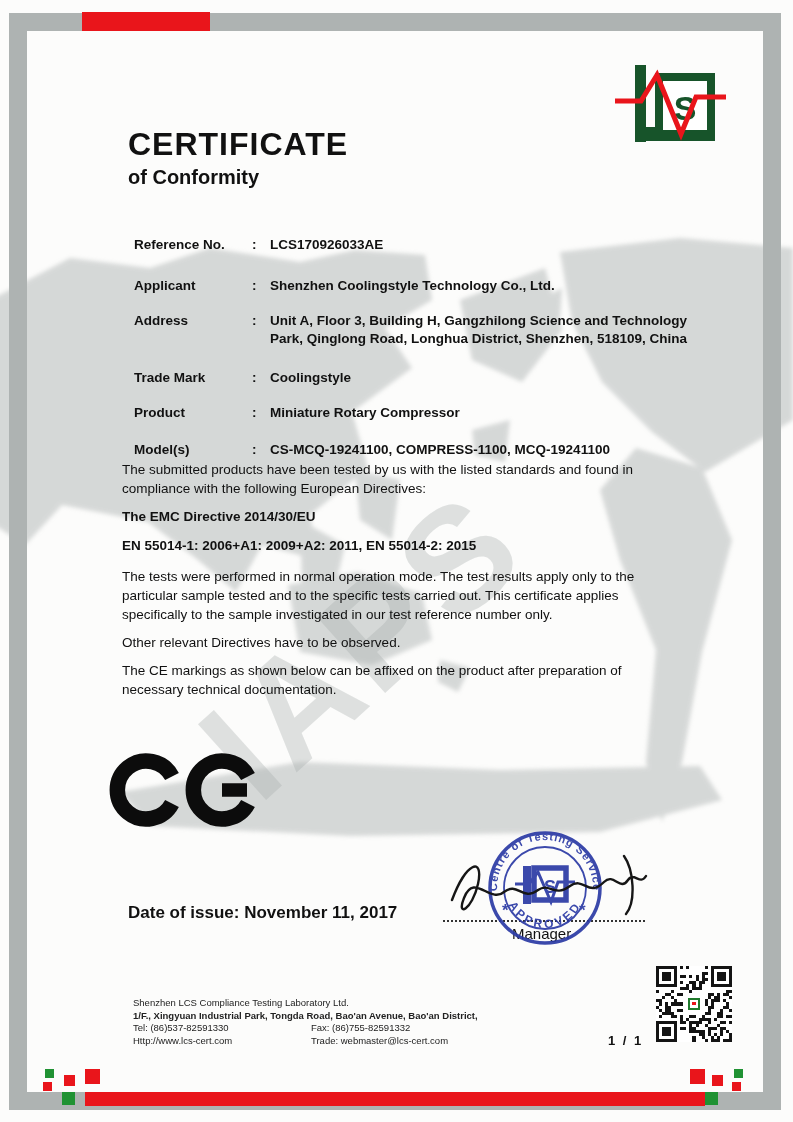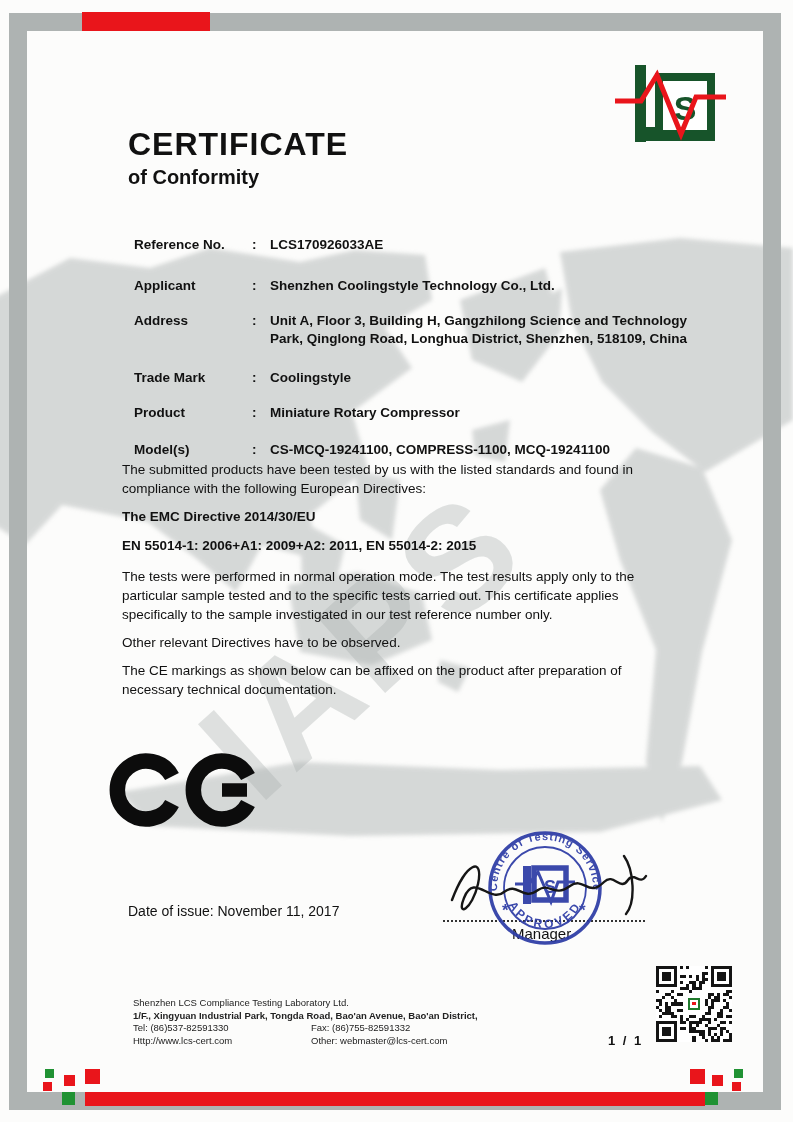--- a/index.html
+++ b/index.html
@@ -40,21 +40,21 @@
   .body-text p.bold{font-weight:bold;margin-bottom:10px;}
   .body-text p.gap{margin-bottom:12px;}
   
   .ce-mark{position:absolute;left:105px;top:748px;width:152px;height:84px;}
   .sr-only{position:absolute;width:1px;height:1px;overflow:hidden;clip:rect(0 0 0 0);opacity:0;}
   
   .dotted-line{position:absolute;left:443px;top:920px;width:202px;border-top:2px dotted #333;}
   .manager-label{position:absolute;left:512px;top:925px;font-size:15px;color:#111;}
   .stamp-svg{position:absolute;left:437px;top:816px;width:212px;height:138px;opacity:.92;}
   .signature-svg{position:absolute;left:438px;top:826px;width:215px;height:100px;}
-  .date-issue{position:absolute;left:128px;top:903px;font-size:14px;font-weight:normal;}
+  .date-issue{position:absolute;left:128px;top:903px;font-size:17px;font-weight:bold;}
   
   .footer{position:absolute;left:133px;top:997px;font-size:9.5px;line-height:12.5px;color:#222;}
   .footer .bold{font-weight:bold;}
   .footer .cols{display:flex;}
   .footer .c1{width:178px;flex:none;}
   .qr{position:absolute;left:656px;top:966px;width:76px;height:76px;}
   .page-num{position:absolute;left:608px;top:1033px;font-size:13px;font-weight:bold;letter-spacing:2px;}
   svg text{font-family:"Liberation Sans", sans-serif;}
 </style>
 </head>
@@ -182,21 +182,21 @@
 
   <div class="footer">
     <div>Shenzhen LCS Compliance Testing Laboratory Ltd.</div>
     <div class="bold">1/F., Xingyuan Industrial Park, Tongda Road, Bao'an Avenue, Bao'an District,</div>
     <div class="cols">
       <span class="c1">Tel: (86)537-82591330</span>
       <span>Fax: (86)755-82591332</span>
     </div>
     <div class="cols">
       <span class="c1">Http://www.lcs-cert.com</span>
-      <span>Other: webmaster@lcs-cert.com</span>
+      <span>Trade: webmaster@lcs-cert.com</span>
     </div>
   </div>
 
   <svg class="qr" id="qr-pattern" viewBox="0 0 25 25" shape-rendering="crispEdges">
       <rect x="0" y="0" width="25" height="25" fill="#ffffff"></rect>
       <rect x="8" y="0" width="1" height="1" fill="#141414"></rect>
       <rect x="10" y="0" width="1" height="1" fill="#141414"></rect>
       <rect x="16" y="0" width="1" height="1" fill="#141414"></rect>
       <rect x="15" y="2" width="1" height="1" fill="#141414"></rect>
       <rect x="16" y="2" width="1" height="1" fill="#141414"></rect>

